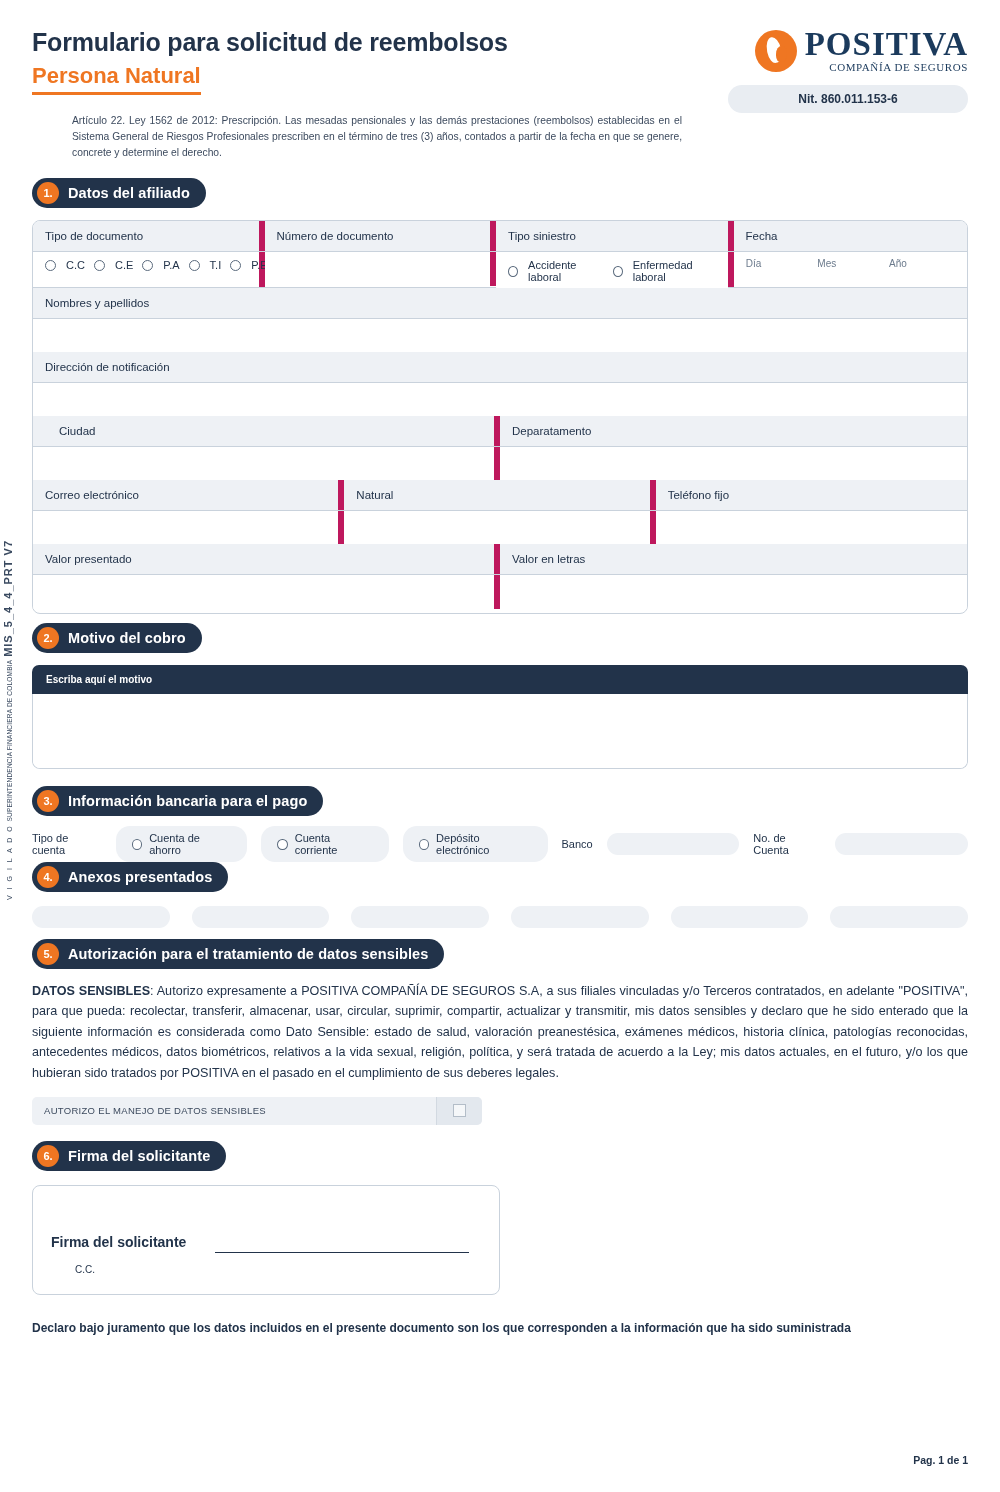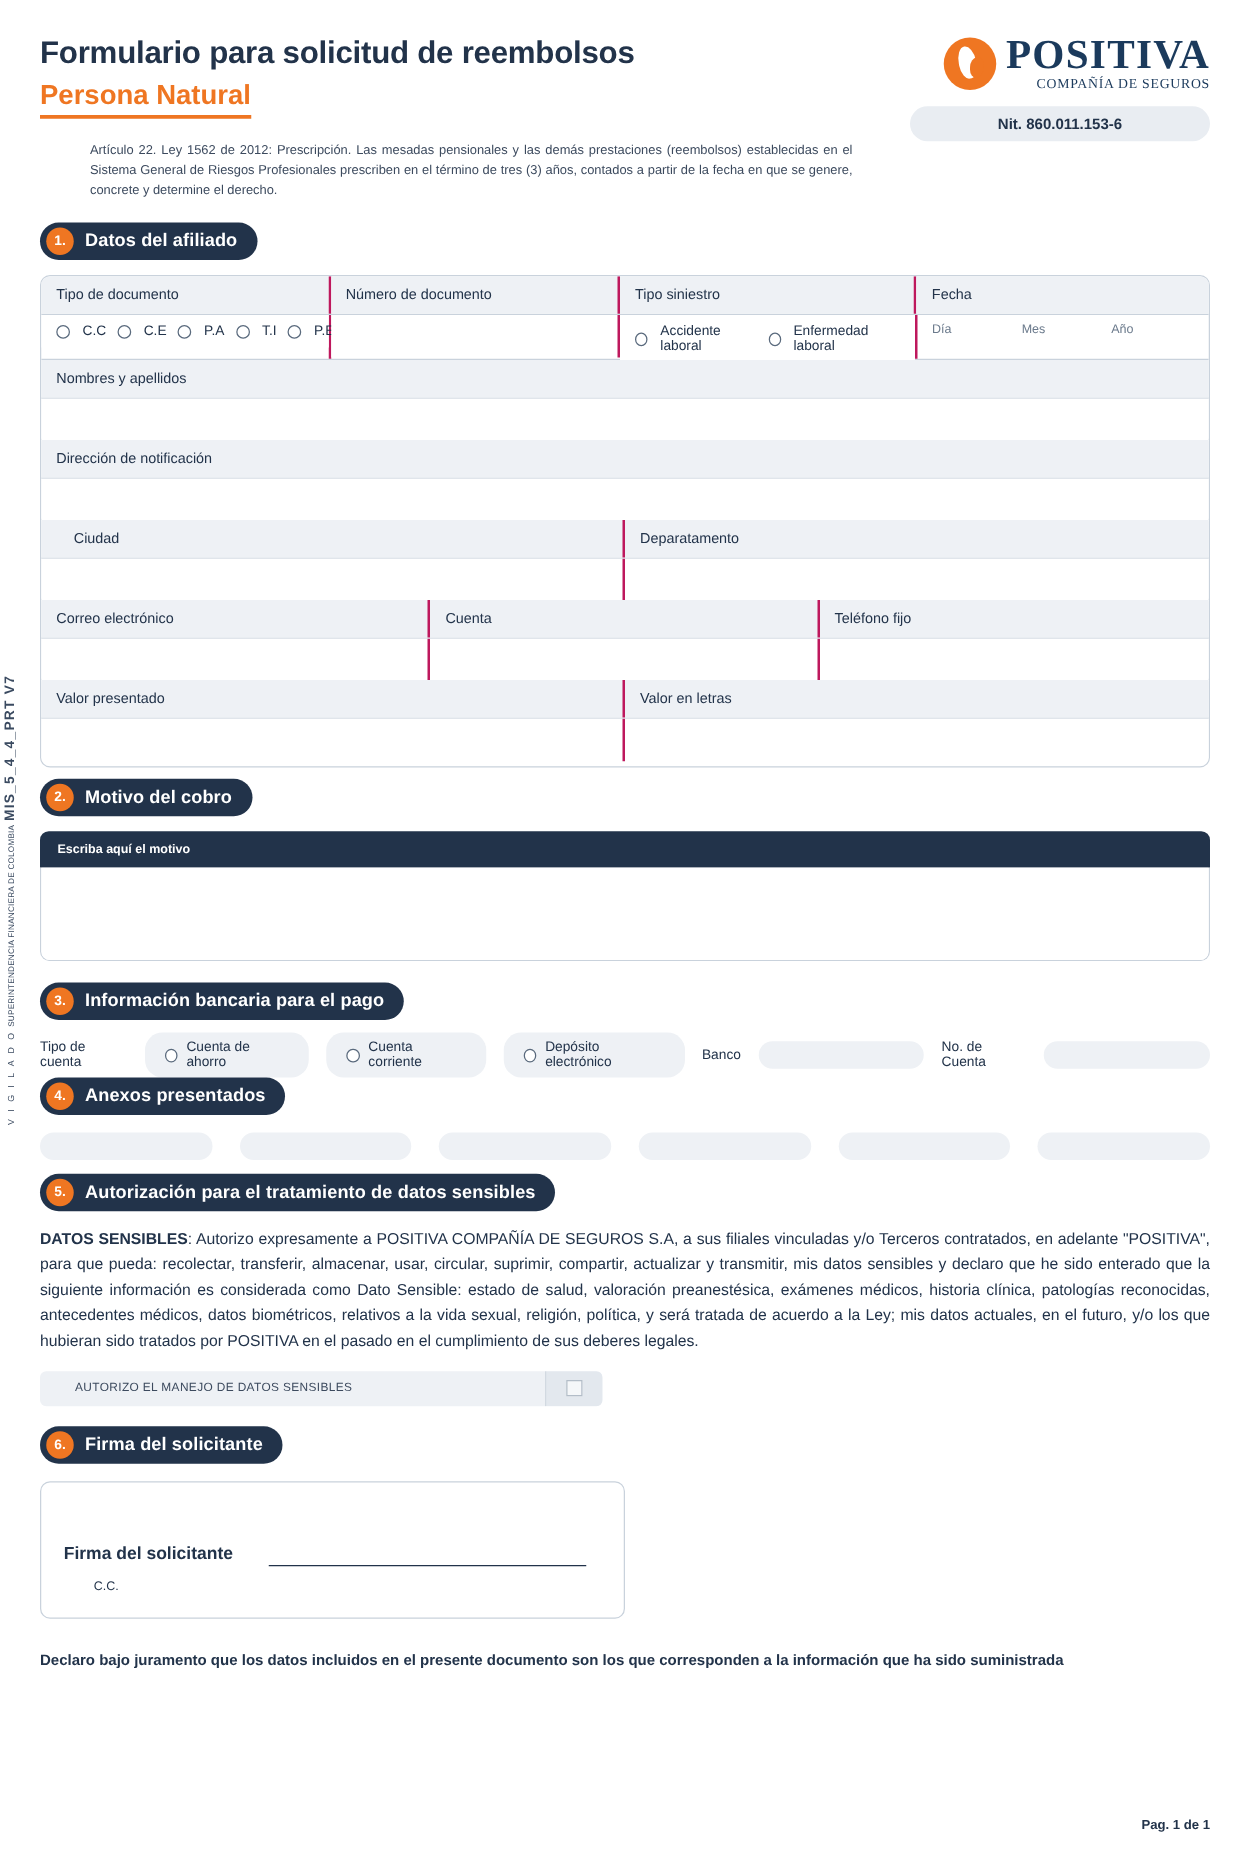--- a/index.html
+++ b/index.html
@@ -90,21 +90,21 @@
     display:flex; align-items:center; justify-content:center;
   }
   .sec .lbl { font-size:14.5px; font-weight:bold; letter-spacing:.1px; }
 
   
   .panel {
     border:1px solid #c9d2dc; border-radius:8px;
     overflow:hidden; background:#fff;
   }
   .row { display:flex; }
-  .cell { border-right:2px solid #be185d; }
+  .cell { border-right:6px solid #be185d; }
   .cell:last-child { border-right:none; }
   .hdr { background:#eef1f5; font-size:11.5px; color:#22334a; padding:9px 12px; }
   .val { background:#fff; height:34px; }
   .line-bottom { border-bottom:1px solid #c9d2dc; }
 
   .radio-set { display:flex; align-items:center; gap:9px; padding:7px 12px; background:#fff; }
   .radio { display:flex; align-items:center; gap:10px; font-size:11px; color:#22334a; }
   .radio .dot {
     width:11px; height:11px; border-radius:50%;
     border:1.3px solid #5a6a7d; display:inline-block;
@@ -140,21 +140,21 @@
   .auth-text {
     font-size:12.6px; line-height:1.62; text-align:justify; color:#22334a;
   }
   .auth-text b { font-weight:bold; }
   .auth-check {
     margin-top:14px; display:flex; align-items:center;
     width:450px; height:28px;
     background:#eef1f5; border-radius:5px; overflow:hidden;
   }
   .auth-check .txt {
-    flex:1; font-size:9.5px; letter-spacing:.3px; color:#3c4a5e; padding-left:28px;
+    flex:1; font-size:9.5px; letter-spacing:.3px; color:#3c4a5e; padding-left:12px;
   }
   .auth-check .box {
     width:46px; height:28px; background:#e3e8ee;
     display:flex; align-items:center; justify-content:center;
     border-left:1px solid #d2d9e1;
   }
   .auth-check .box i {
     display:block; width:13px; height:13px;
     border:1px solid #b3bdc8; background:#f5f7f9;
   }
@@ -295,21 +295,21 @@
       <div class="cell hdr" style="width:468px;padding-left:26px;">Ciudad</div>
       <div class="cell hdr" style="width:468px;">Deparatamento</div>
     </div>
     <div class="row line-bottom" style="height:33px;">
       <div class="cell val" style="width:468px;"></div>
       <div class="cell val" style="width:468px;"></div>
     </div>
 
     <div class="row line-bottom">
       <div class="cell hdr" style="width:312px;">Correo electrónico</div>
-      <div class="cell hdr" style="width:312px;">Cuenta</div>
+      <div class="cell hdr" style="width:312px;">Natural</div>
       <div class="cell hdr" style="width:312px;">Teléfono fijo</div>
     </div>
     <div class="row line-bottom" style="height:33px;">
       <div class="cell val" style="width:312px;"></div>
       <div class="cell val" style="width:312px;"></div>
       <div class="cell val" style="width:312px;"></div>
     </div>
 
     <div class="row line-bottom">
       <div class="cell hdr" style="width:468px;">Valor presentado</div>

